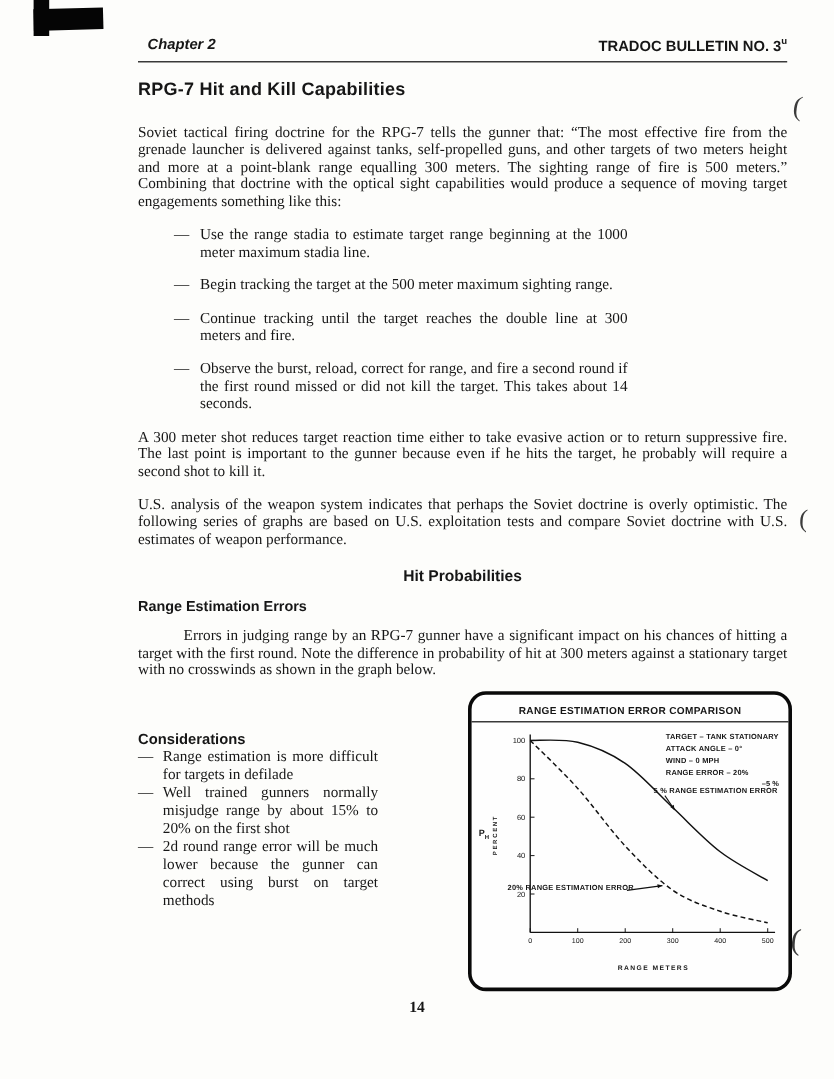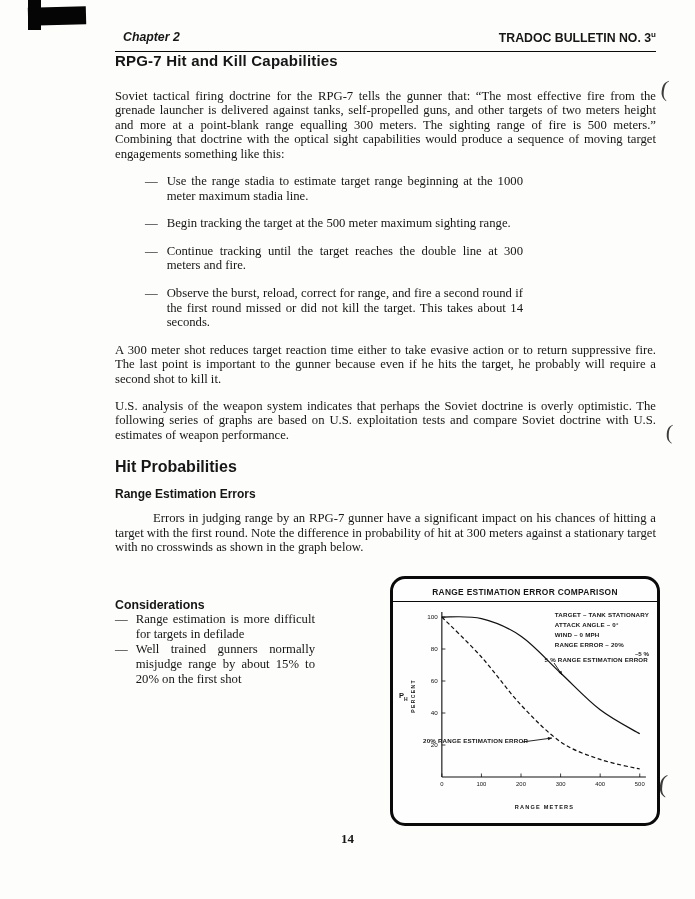--- a/index.html
+++ b/index.html
@@ -22,32 +22,32 @@
   .content { position:absolute; left:115px; top:30px; width:541px; }
 
   .hdr {
     display:flex; justify-content:space-between; align-items:flex-start;
     border-bottom:1.6px solid #0a0a0a; padding-bottom:3px; height:22px;
     font-family:"Liberation Sans", sans-serif; font-size:12.3px; font-weight:bold;
   }
   .hdr .chapter { font-style:italic; padding-left:8px; }
   .hdr .bulletin sup { font-size:8px; }
 
-  h1.title { font-family:"Liberation Sans", sans-serif; font-size:15px; font-weight:bold; letter-spacing:0.2px; }
+  h1.title { font-family:"Liberation Sans", sans-serif; font-size:15px; font-weight:bold; margin-top:14px; letter-spacing:0.2px; }
 
   p.body { font-size:12.7px; line-height:14.4px; text-align:justify; margin-top:13px; }
   p.body.first { margin-top:20px; }
   p.body.indented { text-indent:38px; margin-top:10px; }
 
   .steps { margin-left:30px; width:378px; }
   .bullet { display:flex; margin-top:13px; font-size:12.7px; line-height:14.6px; }
   .bullet::before { content:"\2014"; flex:0 0 auto; margin-right:9px; }
   .bullet > span { flex:1; text-align:justify; }
 
-  h2.hit { font-family:"Liberation Sans", sans-serif; font-size:16px; font-weight:bold; margin-top:16px; }
+  h2.hit { font-family:"Liberation Sans", sans-serif; font-size:13px; font-weight:bold; margin-top:16px;text-align:center; }
   h3.sub { font-family:"Liberation Sans", sans-serif; font-size:12px; font-weight:bold; margin-top:11px; }
 
   .bottom-row { position:relative; margin-top:4px; }
   .considerations { width:200px; margin-top:44px; }
   .considerations h4 { font-family:"Liberation Sans", sans-serif; font-size:12.3px; font-weight:bold; }
   .cons-item { display:flex; font-size:12.7px; line-height:15px; }
   .cons-item::before { content:"\2014"; flex:0 0 auto; margin-right:8px; }
   .cons-item > span { flex:1; text-align:justify; }
 
   
@@ -126,20 +126,23 @@
     <p class="body indented">Errors in judging range by an RPG-7 gunner have a significant impact on his chances of hitting a target with the first round. Note the difference in probability of hit at 300 meters against a stationary target with no crosswinds as shown in the graph below.</p>
 
     <div class="bottom-row">
       <div class="considerations">
         <h4>Considerations</h4>
         <div class="cons-item">
             <span>Range estimation is more difficult for targets in defilade</span>
           </div>
         <div class="cons-item">
             <span>Well trained gunners normally misjudge range by about 15% to 20% on the first shot</span>
+          </div>
+        <div class="cons-item">
+            <span>2d round range error will be much lower because the gunner can correct using burst on target methods</span>
           </div>
       </div>
     </div>
 
   </div>
 
   <div class="chart-box">
     <div class="chart-title">RANGE ESTIMATION ERROR COMPARISON</div>
     <div class="chart-area">
       <svg id="chart-svg" viewBox="0 0 248 205" preserveAspectRatio="none">

